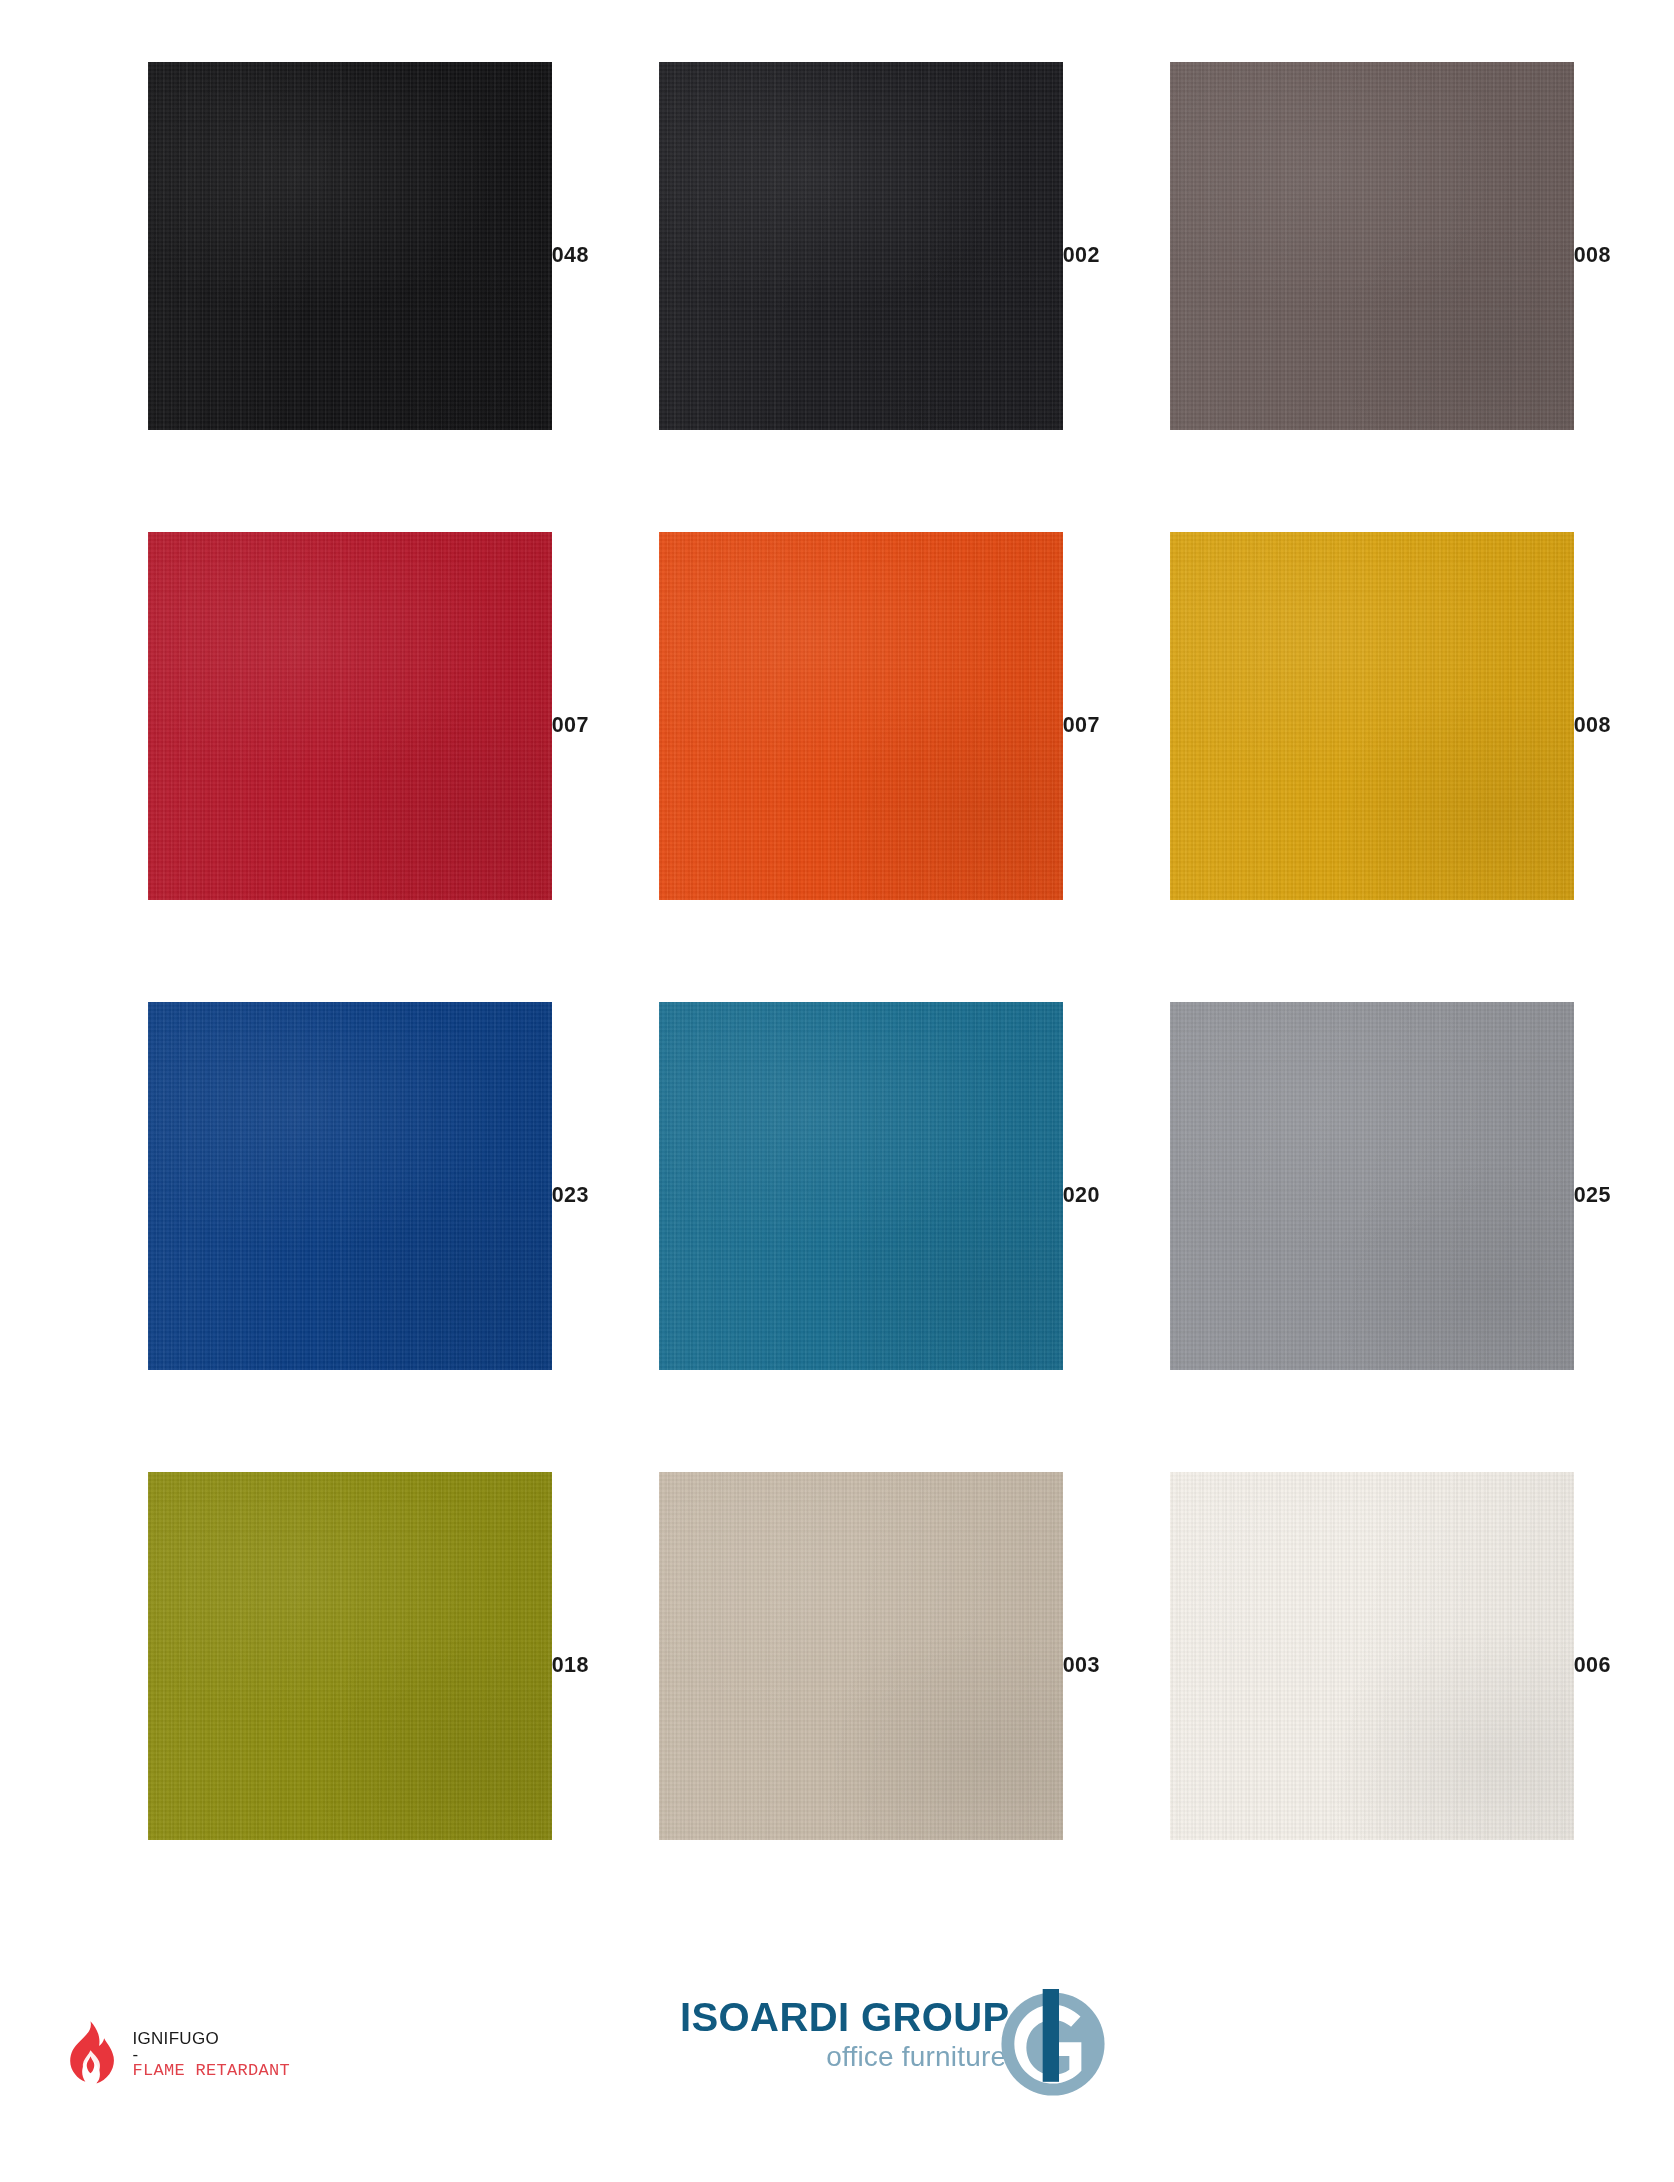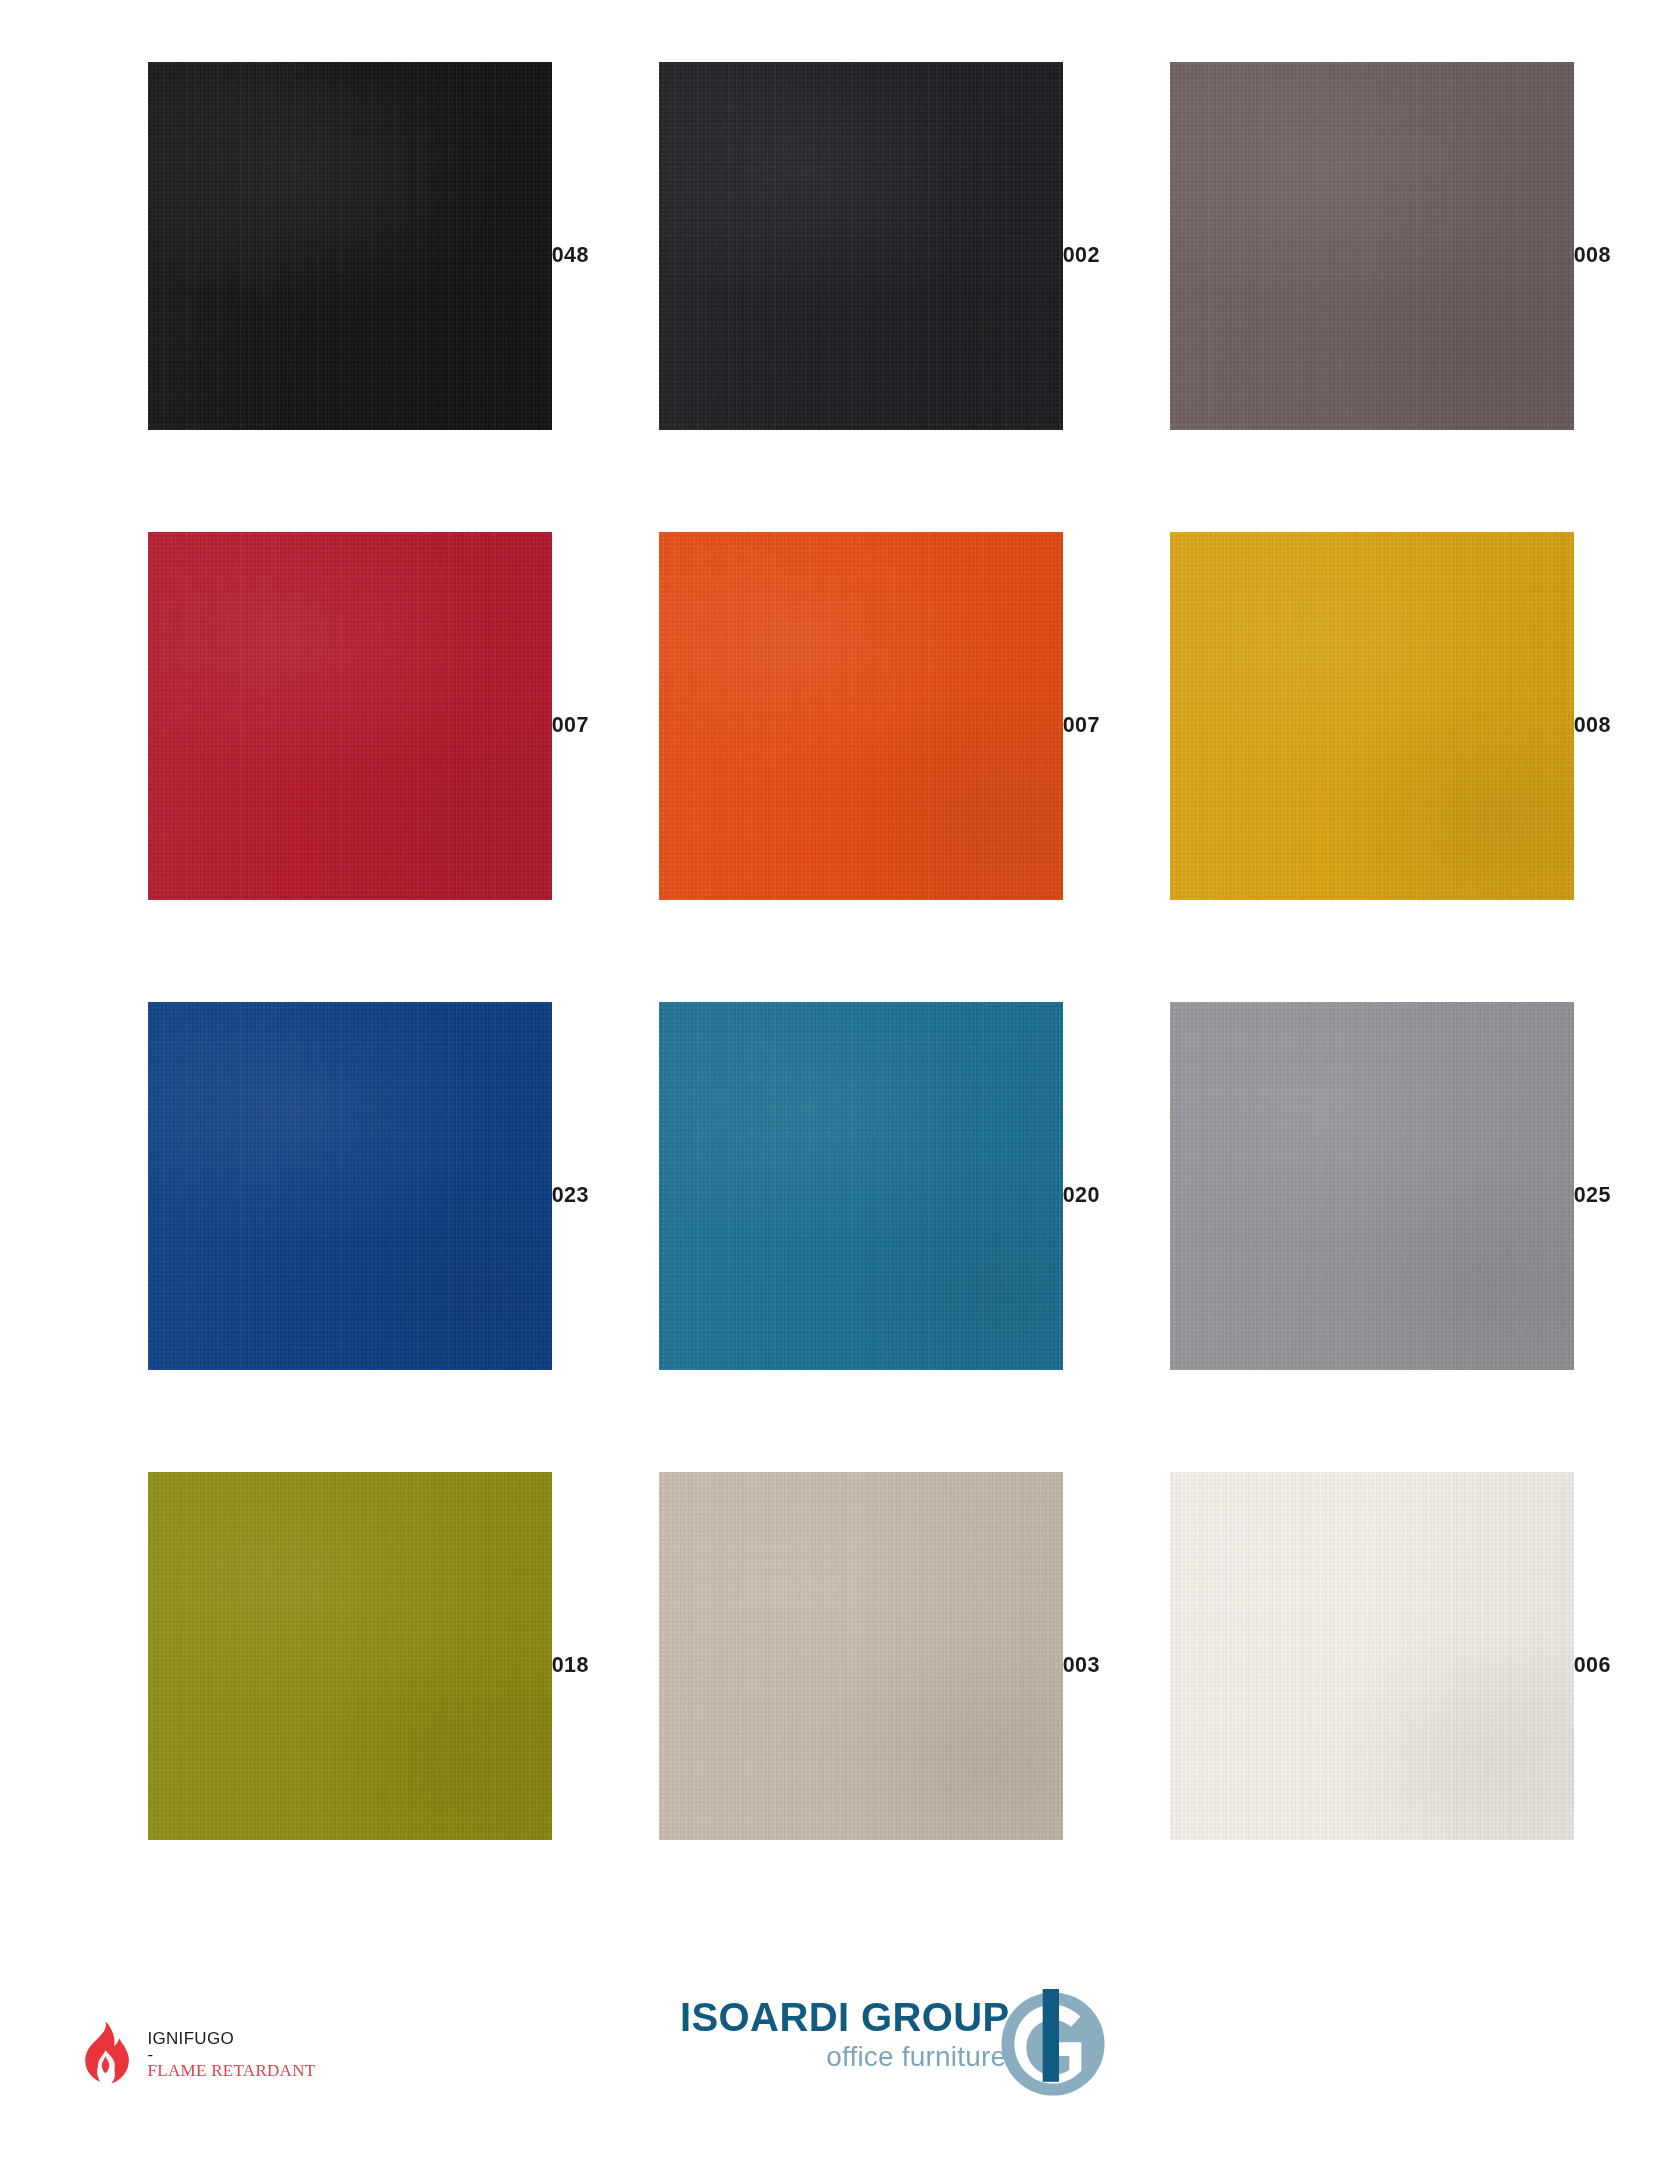--- a/index.html
+++ b/index.html
@@ -97,21 +97,21 @@
   .footer {
     position: absolute;
     left: 0;
     bottom: 0;
     width: 1674px;
     height: 215px;
   }
 
   .fire-badge {
     position: absolute;
-    left: 79px;
+    left: 64px;
     top: 53px;
     display: flex;
     align-items: center;
   }
   .fire-icon {
     width: 53px;
     height: 67px;
     flex: 0 0 auto;
   }
   .fire-text {
@@ -127,21 +127,21 @@
   .fire-text .dash {
     font-size: 17px;
     color: #1a1a1a;
     line-height: 0.8;
     font-family: "Liberation Sans", sans-serif;
   }
   .fire-text .flame {
     font-size: 17px;
     color: #e0414a;
     letter-spacing: 0.3px;
-    font-family: Liberation Serif, serif;
+    font-family: Liberation Mono, monospace;
   }
 
   .brand {
     position: absolute;
     left: 680px;
     top: 26px;
     display: flex;
     align-items: flex-start;
   }
   .brand-words {

